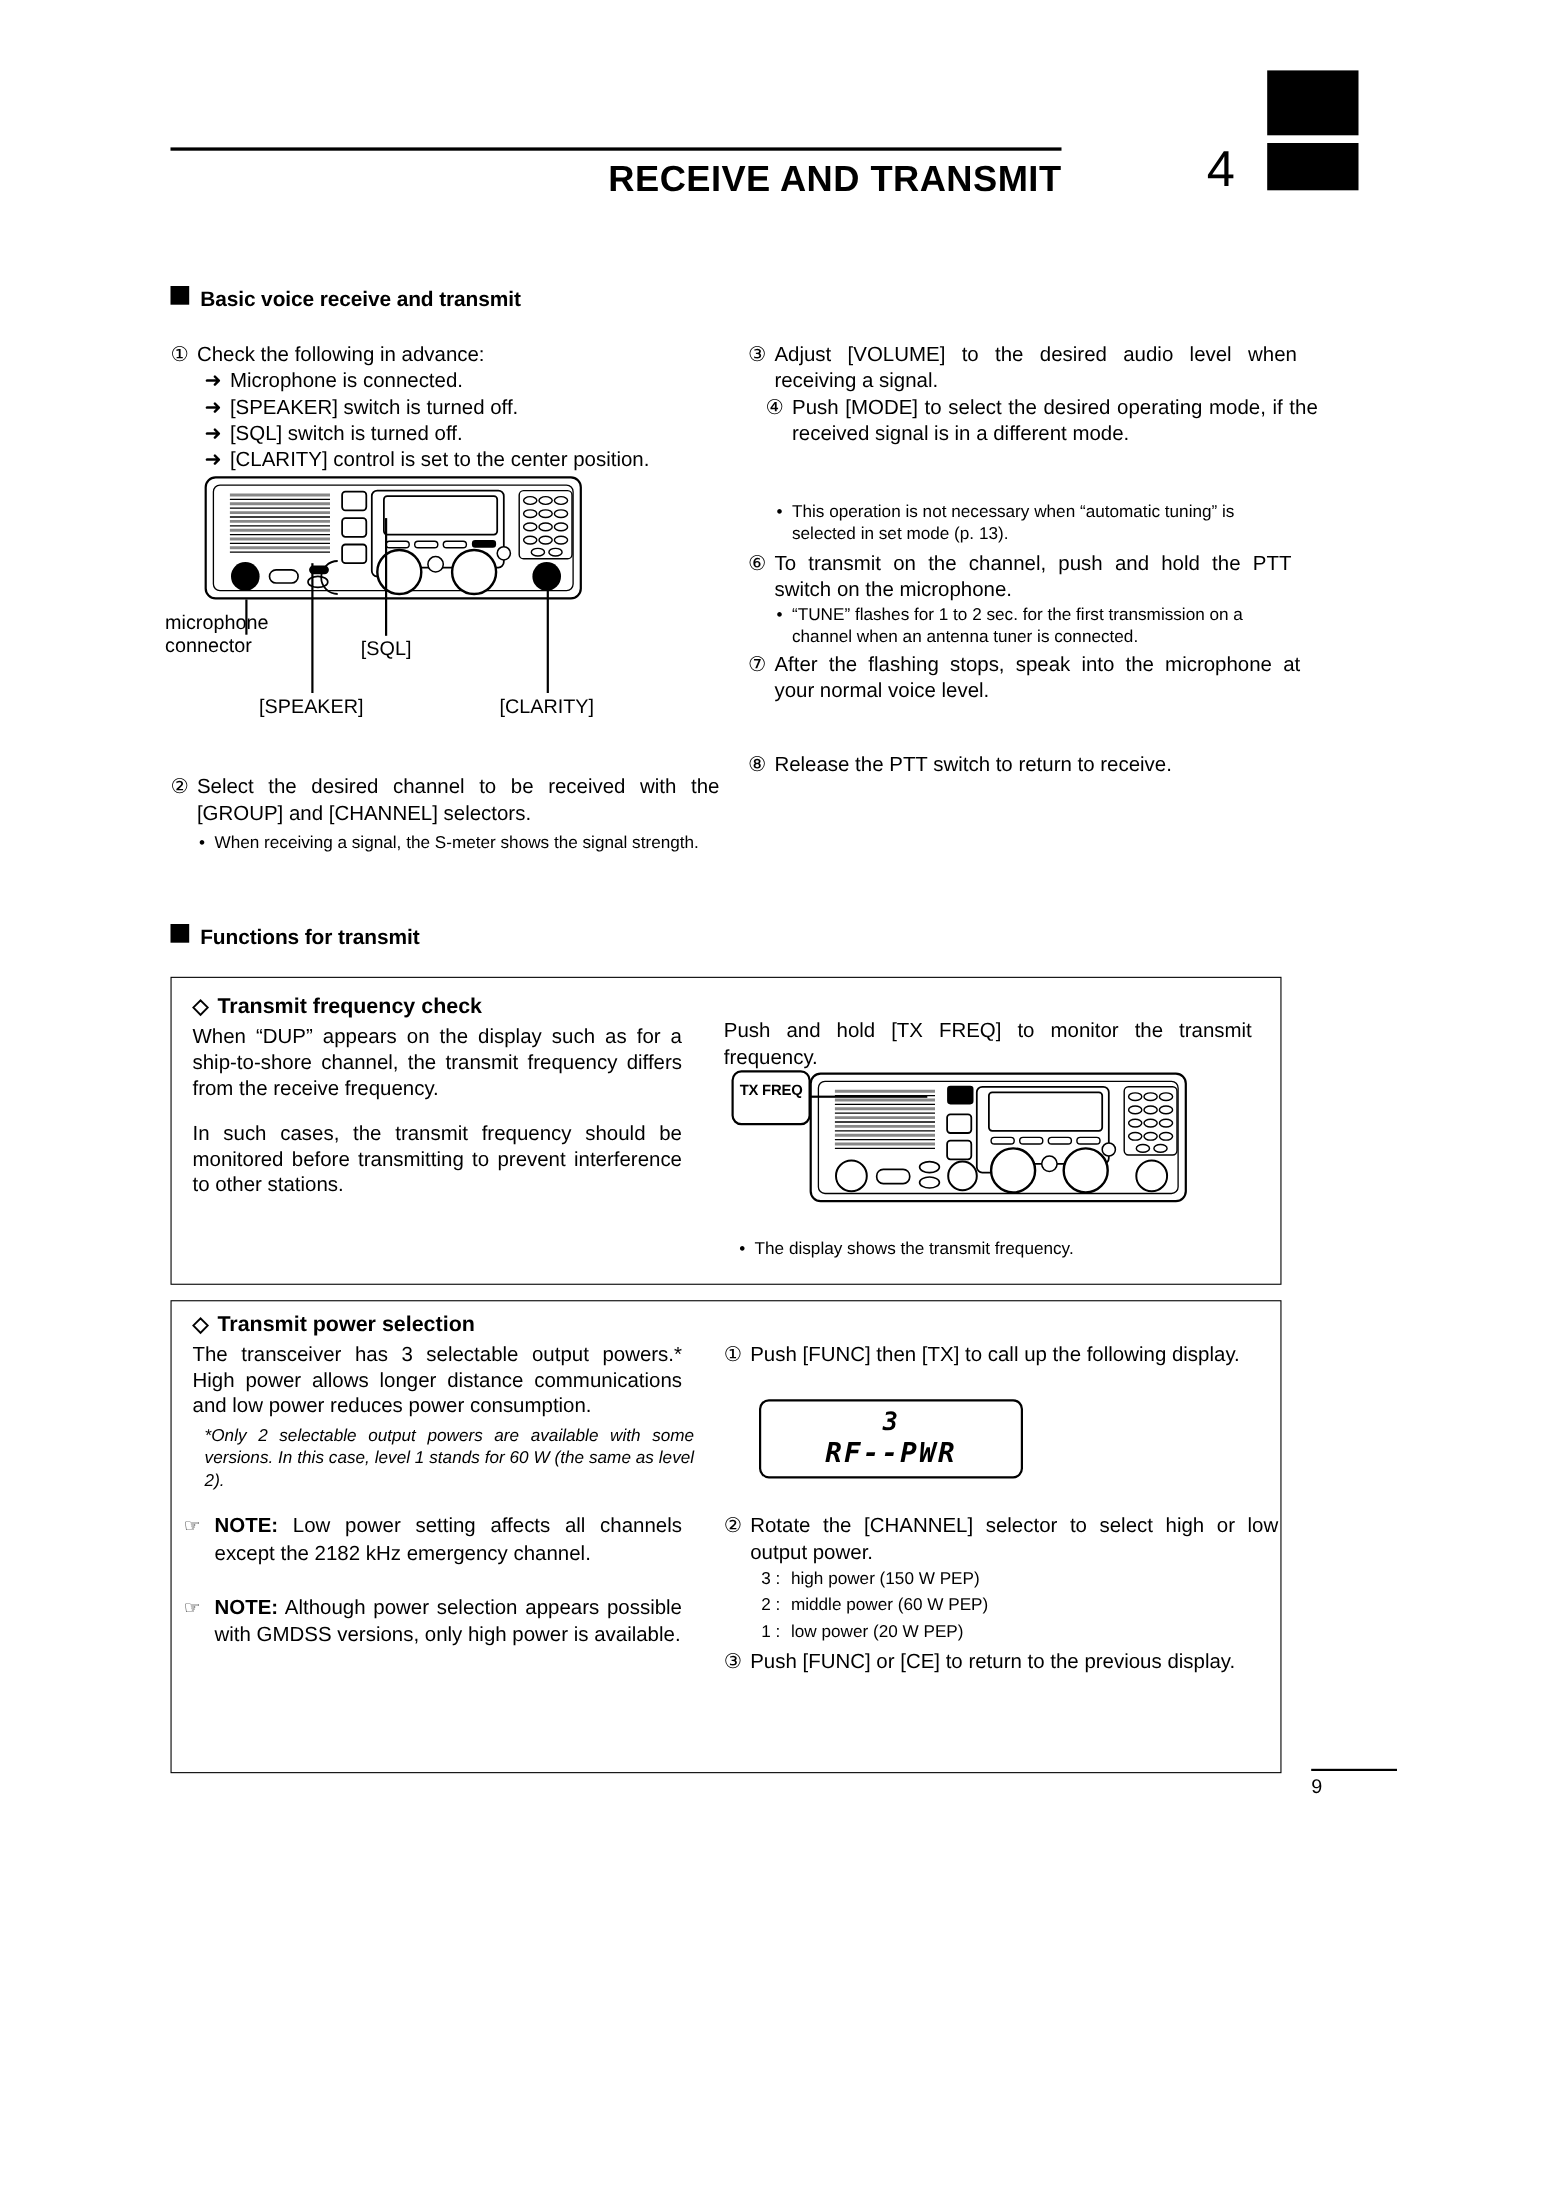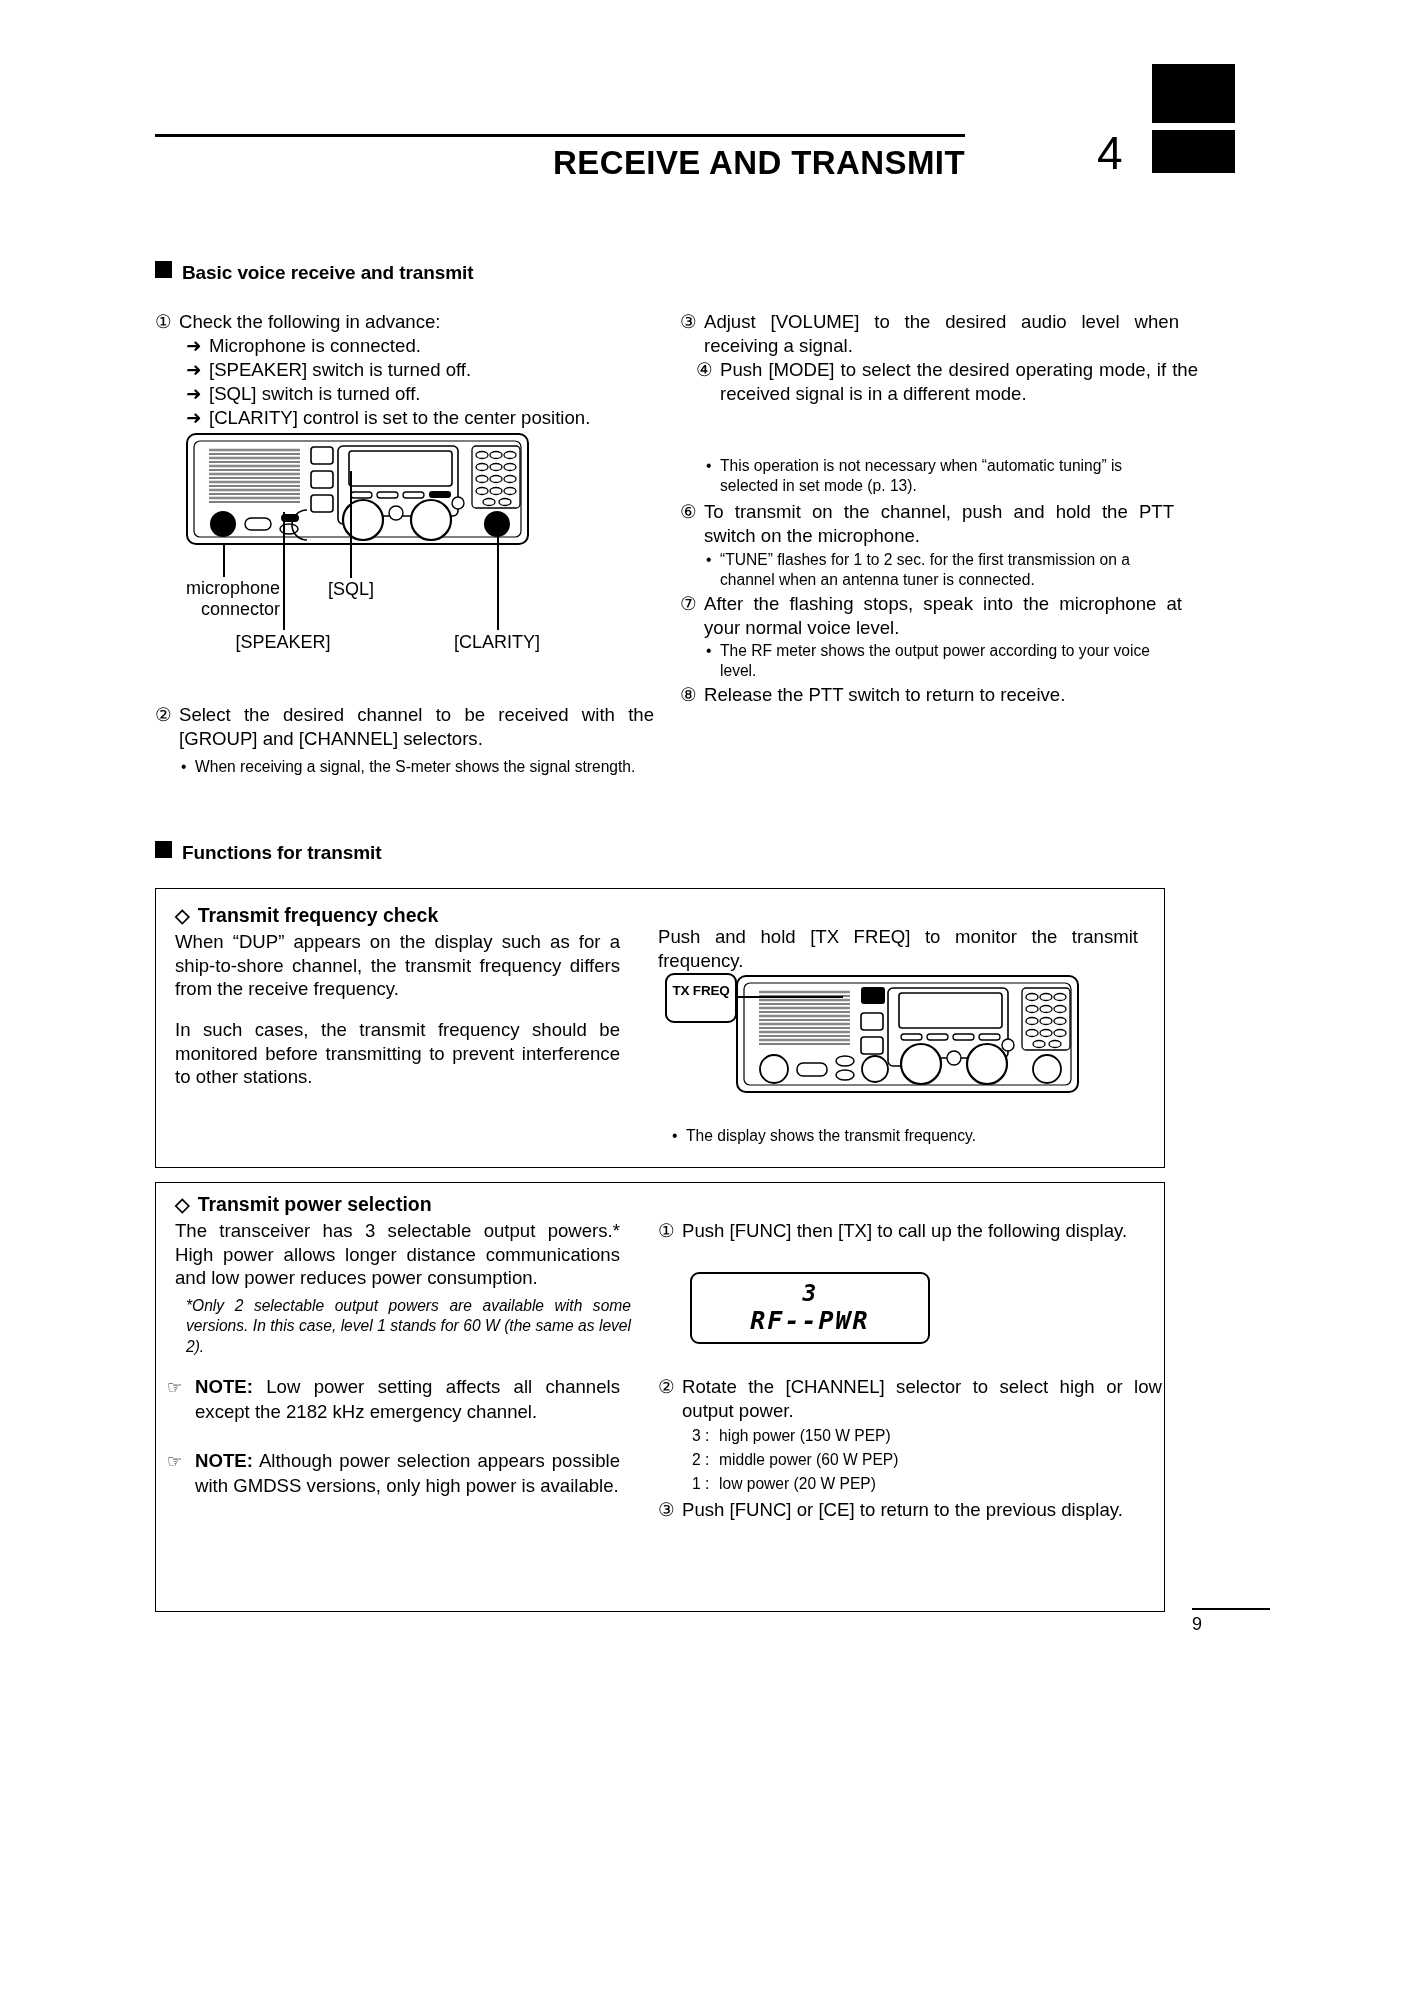--- a/index.html
+++ b/index.html
@@ -279,21 +279,21 @@
 
     <circle cx="38" cy="92" r="13" fill="#000"></circle>
     <rect x="60" y="86" width="26" height="12" rx="6" fill="#fff" stroke="#000" stroke-width="1.5"></rect>
     <rect x="96" y="82" width="18" height="8" rx="4" fill="#000"></rect>
     <ellipse cx="104" cy="97" rx="9" ry="5" fill="#fff" stroke="#000" stroke-width="1.5"></ellipse>
     <path d="M122 78 a15 15 0 0 0 0 30" fill="none" stroke="#000" stroke-width="1.6"></path>
     <circle cx="312" cy="92" r="13" fill="#000"></circle>
   </svg>
 
   <div class="lead-line" style="left:223px; top:545px; height:32px;"></div>
-  <div class="callout" style="left:150px; top:578px; width:130px; text-align:right; line-height:21px;">
+  <div class="callout" style="left:150px; top:556px; width:130px; text-align:left; line-height:21px;">
     <span>microphone connector</span>
   </div>
 
   <div class="lead-line" style="left:350px; top:471px; height:107px;"></div>
   <div class="callout" style="left:316px; top:578px; width:70px; text-align:center;">
     <span>[SQL]</span>
   </div>
 
   <div class="lead-line" style="left:283px; top:512px; height:118px;"></div>
   <div class="callout" style="left:213px; top:631px; width:140px; text-align:center;">
@@ -322,23 +322,20 @@
     <span class="bul">•</span><span>This operation is not necessary when “automatic tuning” is selected in set mode (p. 13).</span>
   </div>
   <div class="body-text hang" style="left:680px; top:500px; width:470px;">
     <span class="num">⑥</span><span>To transmit on the channel, push and hold the PTT switch on the microphone.</span>
   </div>
   <div class="small-text hang-bul" style="left:706px; top:550px; width:450px;">
     <span class="bul">•</span><span>“TUNE” flashes for 1 to 2 sec. for the first transmission on a channel when an antenna tuner is connected.</span>
   </div>
   <div class="body-text hang" style="left:680px; top:592px; width:478px;">
     <span class="num">⑦</span><span>After the flashing stops, speak into the microphone at your normal voice level.</span>
-  </div>
-  <div class="small-text hang-bul" style="left:706px; top:641px; width:450px;">
-    <span class="bul">•</span><span>The RF meter shows the output power according to your voice level.</span>
   </div>
   <div class="body-text hang" style="left:680px; top:683px; width:478px;">
     <span class="num">⑧</span><span>Release the PTT switch to return to receive.</span>
   </div>
 
   <div class="h2" style="left:155px; top:838px;">
     <span class="sqr"></span><span>Functions for transmit</span>
   </div>
 
   <div class="panel" style="left:155px; top:888px; width:1010px; height:280px;"></div>

